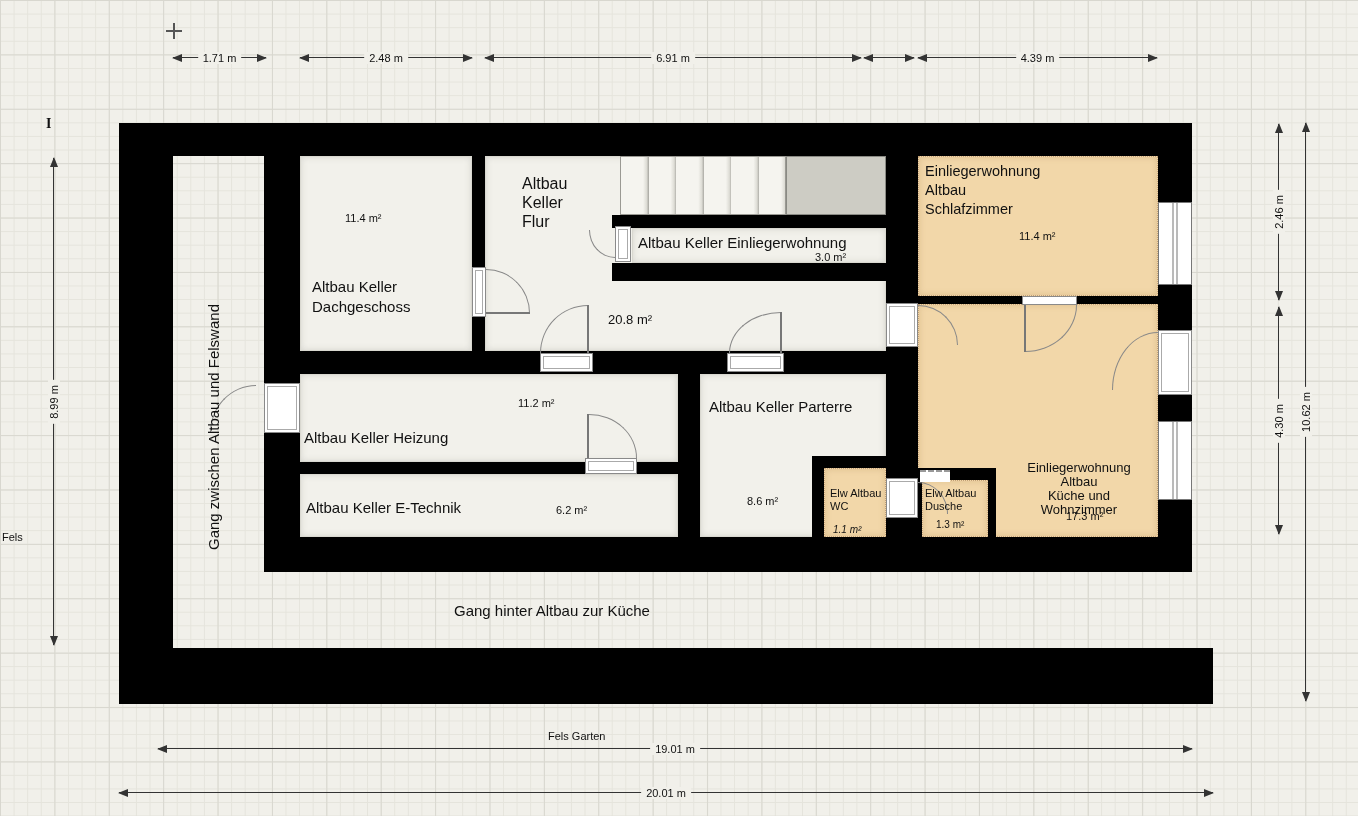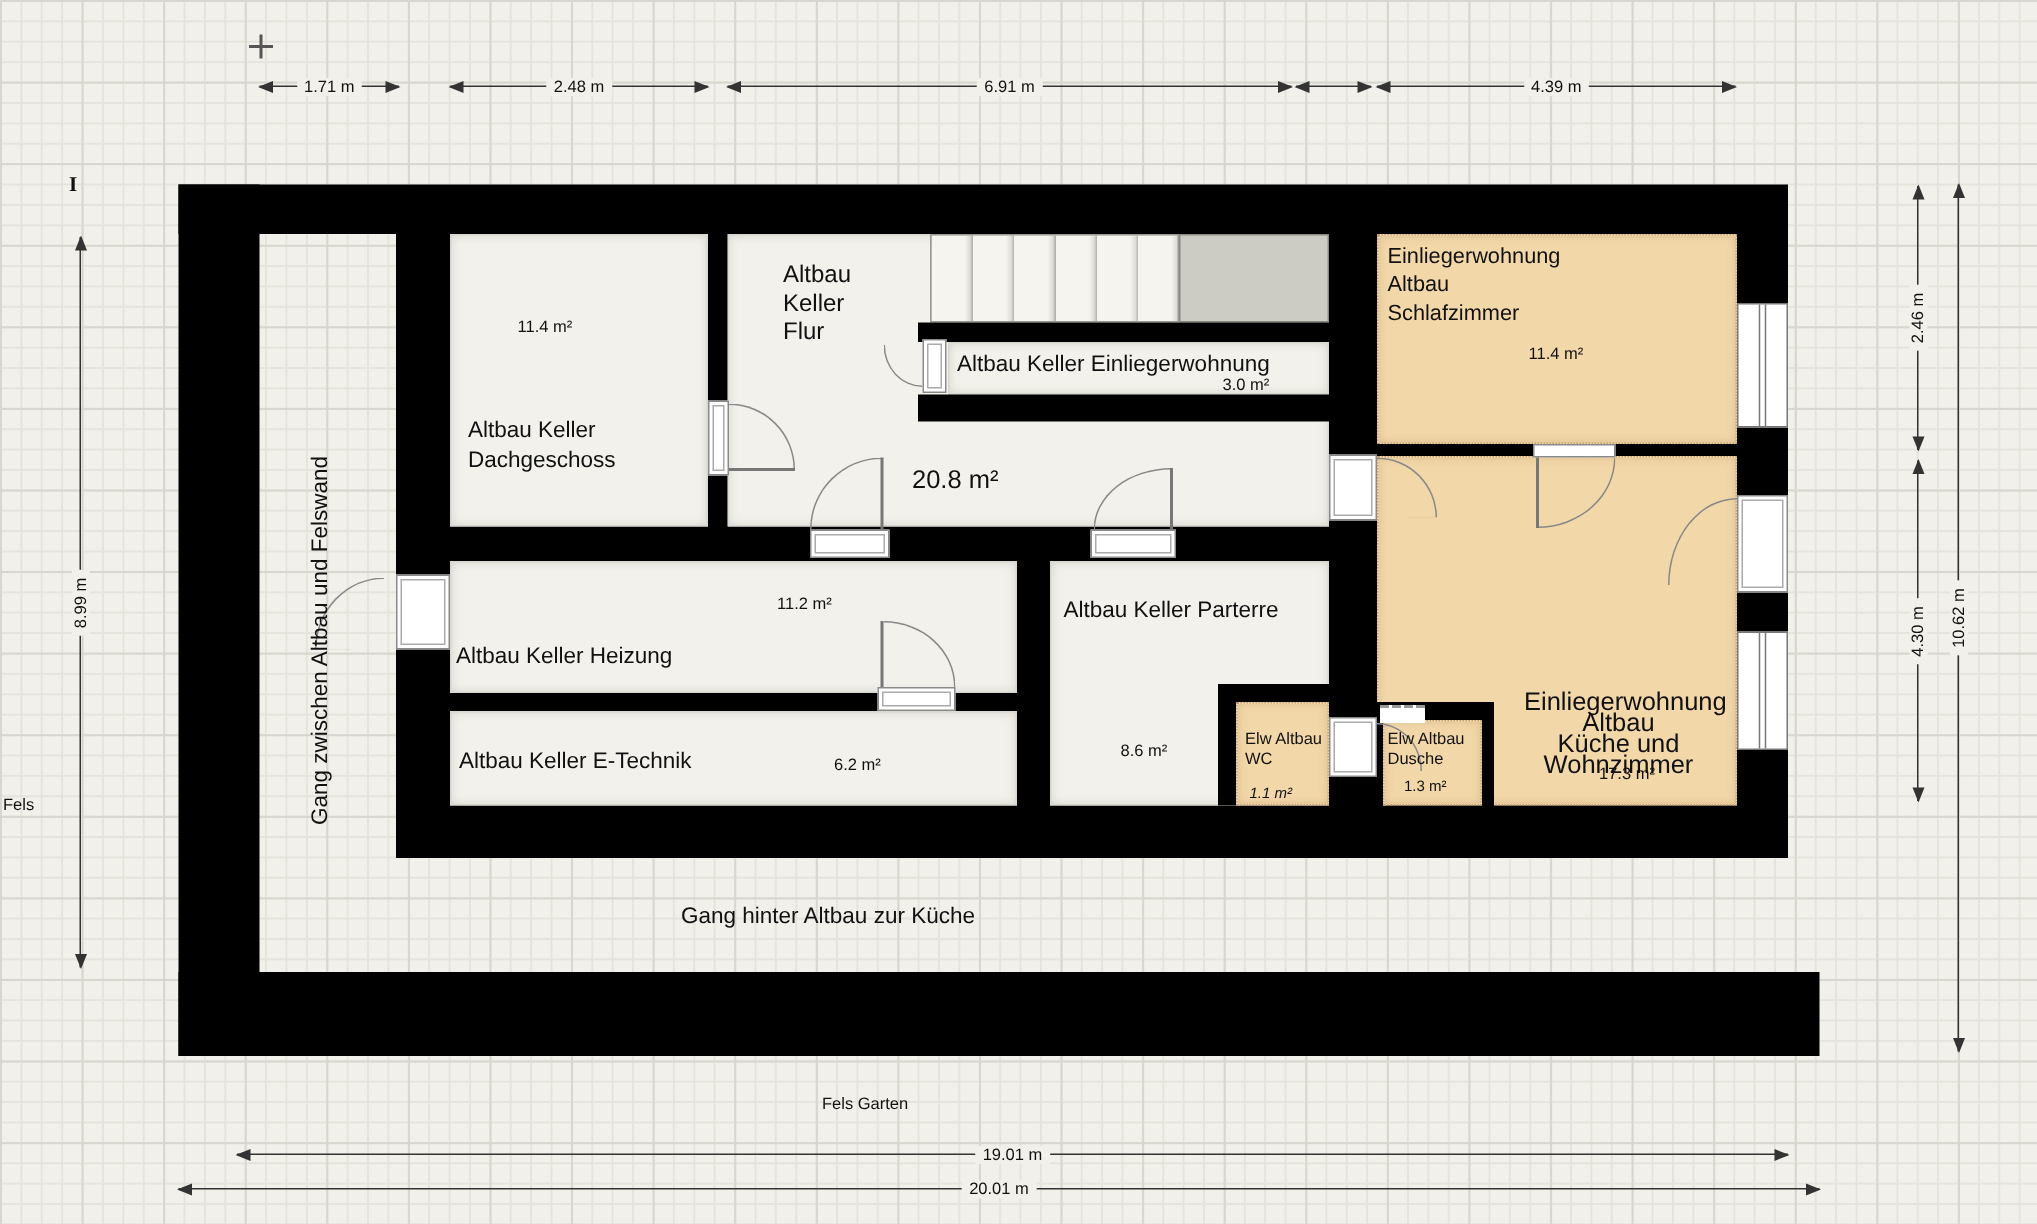--- a/index.html
+++ b/index.html
@@ -14,21 +14,21 @@
     background-size:54.4px 54.4px,54.4px 54.4px,13.6px 13.6px,13.6px 13.6px;
     font-family:"Liberation Sans",sans-serif;color:#111;
   }
   .abs{position:absolute;}
   .wall{position:absolute;background:#000;}
   .room{position:absolute;background:#f2f1eb;box-shadow:inset 0 0 0 1px #d9d8d0, inset 0 0 7px rgba(110,110,100,.28);}
   .room.tan{background:#f2d7a9;border:1px dotted #c3a176;box-sizing:border-box;box-shadow:inset 0 0 6px rgba(150,110,60,.25);}
   .rlabel{position:absolute;white-space:pre-line;font-size:15px;line-height:20px;}
   .fs14{font-size:14.5px;line-height:19px;}
   .fs11{font-size:11px;line-height:13px;}
-  .fs115{font-size:17px;line-height:14px;}
+  .fs115{font-size:13px;line-height:14px;}
   .fs10{font-size:10px;line-height:12px;}
   .vtext{writing-mode:vertical-rl;transform:rotate(180deg);}
   
   .treads{position:absolute;border:1px solid #9a9993;box-sizing:border-box;
     background:repeating-linear-gradient(90deg,#f5f4ef 0px,#f5f4ef 22px,#dddcd5 25.6px,#aeada7 27.6px);}
   .landing{position:absolute;background:#cdccc4;border:1px solid #8a8a84;box-sizing:border-box;}
   
   .frame{position:absolute;background:#fff;border:1px solid #8a8a8a;box-sizing:border-box;}
   .frame .inner{position:absolute;left:2px;right:2px;top:2px;bottom:2px;border:1px solid #aaa;}
   .win{position:absolute;background:#fff;border:1px solid #777;box-sizing:border-box;}
@@ -230,21 +230,21 @@
     <i class="ah n"></i>
       <i class="ah s"></i>
       <span class="lbl">4.30 m</span>
   </div>
   <div class="dim-v" style="left:1305px;top:123px;height:578px;">
     <i class="ah n"></i>
       <i class="ah s"></i>
       <span class="lbl">10.62 m</span>
   </div>
 
-  <div class="dim-h" style="left:158px;top:769px;width:1034px;">
+  <div class="dim-h" style="left:158px;top:748px;width:1034px;">
     <i class="ah w"></i>
       <i class="ah e"></i>
       <span class="lbl">19.01 m</span>
   </div>
   <div class="dim-h" style="left:119px;top:772px;width:1094px;margin-top:20px;">
     <i class="ah w"></i>
       <i class="ah e"></i>
       <span class="lbl">20.01 m</span>
   </div>
 

